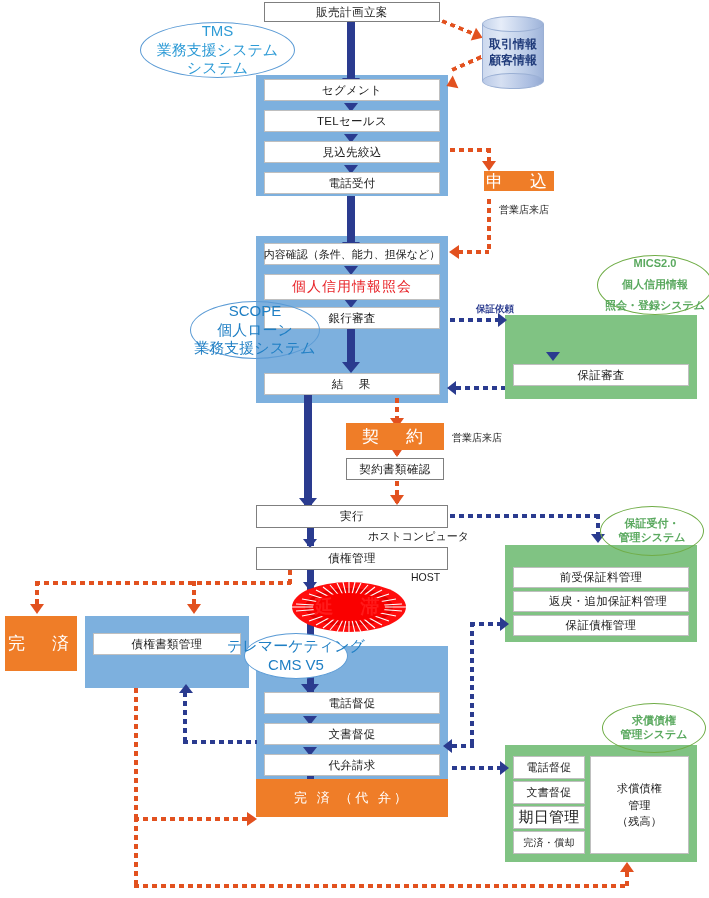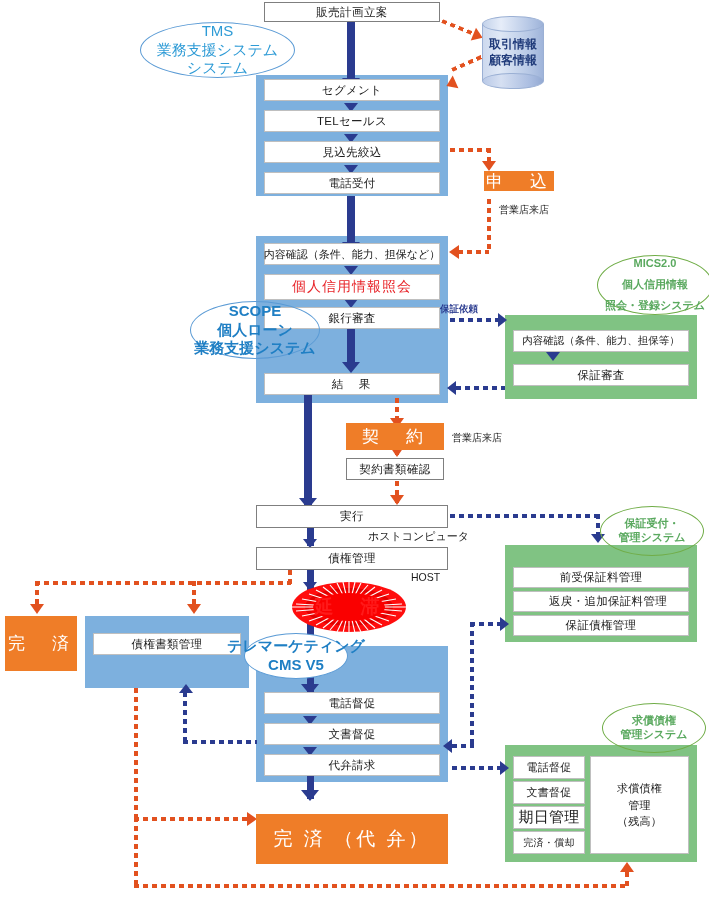--- a/index.html
+++ b/index.html
@@ -36,21 +36,21 @@
   }
 
   
   .ellipse {
     position:absolute; border-radius:50%;
     background:#ffffff; display:flex; flex-direction:column;
     align-items:center; justify-content:center; text-align:center;
     line-height:1.25; white-space:nowrap;
   }
   .ellipse.blue  { border:1px solid #5b9bd5; color:#2e9bd6; font-size:15px; }
-  .ellipse.blue.bold { color:#1f7fc4; font-weight:bold; }
+  .ellipse.blue.bold { color:#1f7fc4; font-weight:normal; }
   .ellipse.green { border:1px solid #70ad47; color:#5aa95f; font-size:11px; font-weight:bold; }
   .ellipse span { display:block; }
 
   
   .cyl { position:absolute; }
   .cyl .body {
     position:absolute; left:0; top:8px; width:100%; height:calc(100% - 16px);
     background:linear-gradient(to right,#cdd9ee 0%,#dfe8f6 28%,#b8c9e6 75%,#9fb4da 100%);
     border-left:1px solid #9bb0d4; border-right:1px solid #9bb0d4;
   }
@@ -174,21 +174,21 @@
 
   <div class="navy-tri-s" style="left:303px; top:747px;"></div>
 
   <div class="navy" style="left:307px; top:775px; width:7px; height:24px;"></div>
   <div class="navy-tri" style="left:301px; top:790px;"></div>
 
   <div class="navy-tri-s" style="left:546px; top:352px;"></div>
 
   <div class="dash-nv-h" style="left:450px; top:318px; width:50px;"></div>
   <div class="navy-tri-r" style="left:498px; top:313px;"></div>
-  <div class="tinylabel" style="left:440px; top:303px;">保証依頼</div>
+  <div class="tinylabel" style="left:476px; top:303px;">保証依頼</div>
 
   <div class="dash-nv-h" style="left:456px; top:386px; width:49px;"></div>
   <div class="navy-tri-l" style="left:447px; top:381px;"></div>
 
   <div class="dash-nv-h" style="left:450px; top:514px; width:148px;"></div>
   <div class="dash-nv-v" style="left:596px; top:514px; height:24px;"></div>
   <div class="navy-tri-s" style="left:591px; top:534px;"></div>
 
   <div class="dash-nv-h" style="left:452px; top:766px; width:50px;"></div>
   <div class="navy-tri-r" style="left:500px; top:761px;"></div>
@@ -265,23 +265,20 @@
   <div class="ibox red" style="left:264px; top:274px; width:176px; height:26px;">
     <span>個人信用情報照会</span>
   </div>
   <div class="ibox" style="left:264px; top:307px; width:176px; height:22px;">
     <span>銀行審査</span>
   </div>
   <div class="ibox" style="left:264px; top:373px; width:176px; height:22px; letter-spacing:2px;">
     <span>結　果</span>
   </div>
 
-  <div class="ibox wide" style="left:513px; top:330px; width:176px; height:22px; font-size:10.5px;">
-    <span>内容確認（条件、能力、担保等）</span>
-  </div>
   <div class="ibox" style="left:513px; top:364px; width:176px; height:22px;">
     <span>保証審査</span>
   </div>
 
   <div class="wbox" style="left:346px; top:458px; width:98px; height:22px; border-width:1.2px;">
     <span>契約書類確認</span>
   </div>
 
   <div class="wbox" style="left:256px; top:505px; width:192px; height:23px;">
     <span>実行</span>
@@ -334,21 +331,21 @@
 
   <div class="obox" style="left:484px; top:171px; width:70px; height:20px;">
     <span>申　込</span>
   </div>
   <div class="obox" style="left:346px; top:423px; width:98px; height:27px;">
     <span>契　約</span>
   </div>
   <div class="obox" style="left:5px; top:616px; width:72px; height:55px;">
     <span>完　済</span>
   </div>
-  <div class="obox" style="left:256px; top:814px; width:192px; height:50px; font-size:19px; letter-spacing:3px;">
+  <div class="obox" style="left:256px; top:779px; width:192px; height:38px; font-size:13px; letter-spacing:3px;">
     <span>完 済 （代 弁）</span>
   </div>
 
   <div class="cyl" style="left:482px; top:16px; width:62px; height:73px;">
     <div class="body"></div>
     <div class="bot"></div>
     <div class="top"></div>
     <div class="txt">
       <span>取引情報</span>
       <span>顧客情報</span>

